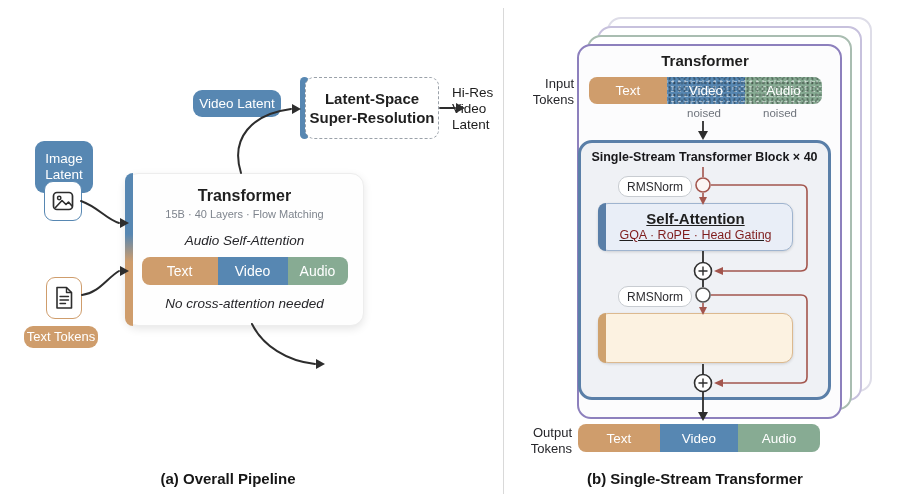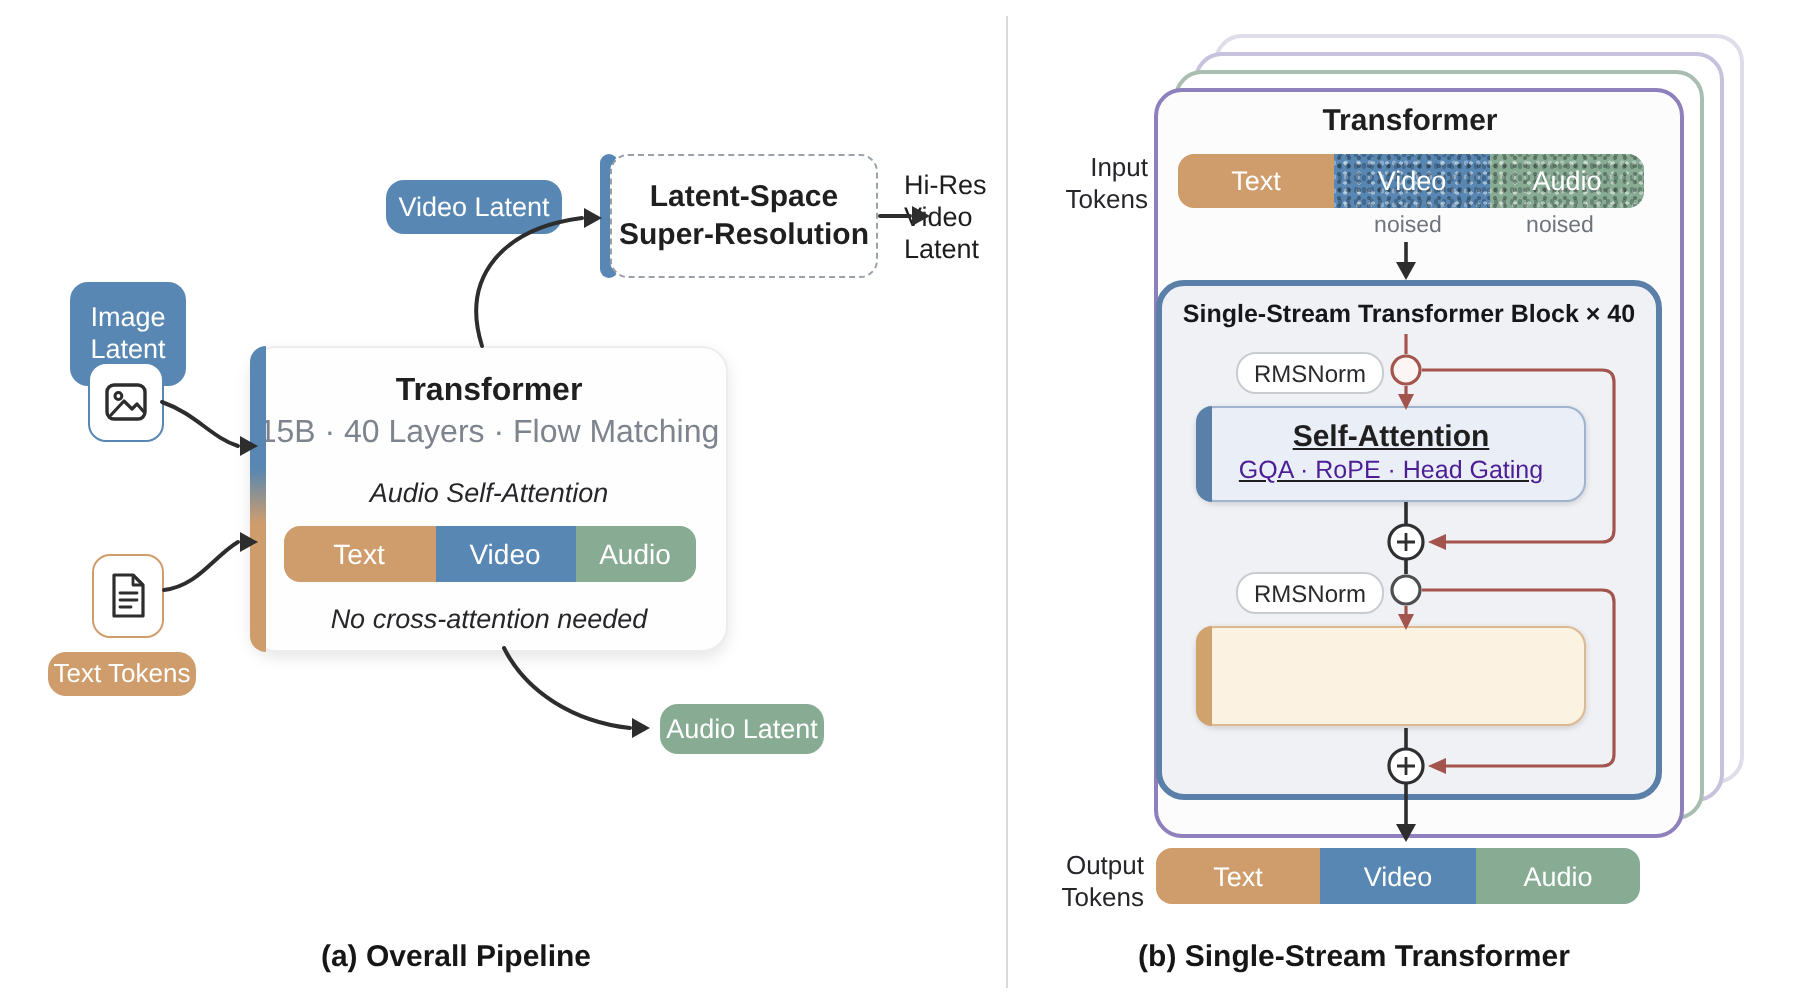--- a/index.html
+++ b/index.html
@@ -15,21 +15,21 @@
   .divider{position:absolute;left:503px;top:8px;width:1px;height:486px;background:#d9d9d9;}
   .caption{position:absolute;font-size:15px;font-weight:700;color:#161616;text-align:center;}
   
   .tbox{position:absolute;left:125px;top:173px;width:237px;height:151px;background:#fefefe;
         border:1px solid #ededed;border-radius:13px;box-shadow:0 3px 8px rgba(0,0,0,.10);
         text-align:center;}
   .tbox .stripe{position:absolute;left:-1px;top:-1px;width:8px;height:153px;
         border-radius:13px 0 0 13px;
         background:linear-gradient(180deg,var(--blue,#5787b2) 0%,var(--blue,#5787b2) 40%,var(--tan,#cf9d6c) 58%,var(--tan,#cf9d6c) 100%);}
   .tbox-title{font-size:16px;font-weight:700;margin-top:13px;}
-  .tbox-sub{font-size:16px;color:#7e848d;margin-top:3px;}
+  .tbox-sub{font-size:11px;color:#7e848d;margin-top:3px;}
   .tbox-note{font-size:13.5px;font-style:italic;color:#26262a;margin-top:13px;}
   .tbox-note2{font-size:13.5px;font-style:italic;color:#26262a;margin-top:11px;}
   .tokenbar{display:flex;width:206px;height:28px;margin:9px auto 0;border-radius:8px;overflow:hidden;}
   .seg{display:flex;align-items:center;justify-content:center;color:#fff;font-size:14px;position:relative;}
   .seg span{position:relative;z-index:1;}
   .seg.tan{background:var(--tan,#cf9d6c);}
   .seg.blue{background:var(--blue,#5787b2);}
   .seg.green{background:var(--green,#87ab93);}
   .speckle::after{content:"";position:absolute;inset:0;
      background-image:
@@ -65,21 +65,21 @@
               font-size:12.5px;font-weight:700;color:#17171a;white-space:nowrap;}
   .rms{position:absolute;width:72px;height:19px;background:#fff;border:1px solid #c8ccd1;
        border-radius:10px;display:flex;align-items:center;justify-content:center;
        font-size:12px;color:#2a2a2e;}
   .sabox{position:absolute;left:598px;top:203px;width:195px;height:48px;background:#e9eef7;
          border:1.5px solid #9fb4cf;border-radius:10px;box-sizing:border-box;text-align:center;
          box-shadow:0 1px 3px rgba(0,0,0,.15);text-decoration:underline;}
   .sabox .lstripe{position:absolute;left:-1.5px;top:-1.5px;width:8px;height:48px;
          border-radius:10px 0 0 10px;background:var(--steel,#5a7fa8);}
   .sabox .t1{font-size:15px;font-weight:700;margin-top:6px;}
-  .sabox .t2{font-size:12.5px;color:#4c1d95;margin-top:1px;}
+  .sabox .t2{font-size:12.5px;color:#7f1d1d;margin-top:1px;}
   .ffbox{position:absolute;left:598px;top:313px;width:195px;height:50px;background:#fcf2e1;
          border:1.5px solid #dcb98f;border-radius:10px;box-sizing:border-box;text-align:center;
          box-shadow:0 1px 3px rgba(0,0,0,.15);}
   .ffbox .lstripe{position:absolute;left:-1.5px;top:-1.5px;width:8px;height:50px;
          border-radius:10px 0 0 10px;background:var(--tanstripe,#cfa26e);}
   .ffbox .t1{font-size:15px;font-weight:700;margin-top:15px;}
   svg.connectors{position:absolute;left:0;top:0;pointer-events:none;}
 </style>
 </head>
 <body>
@@ -136,21 +136,20 @@
       <div>Super-Resolution</div>
     </div>
   </div>
 
   <div class="hires">
     <div>Hi-Res</div>
     <div>Video</div>
     <div>Latent</div>
   </div>
 
-  <div class="pill green" style="left:330px;top:352px;width:82px;height:25px;">Audio Latent</div>
 
   <div class="caption" style="left:108px;top:470px;width:240px;">(a) Overall Pipeline</div>
 
   <div class="divider"></div>
 
   <div class="card b3"></div>
   <div class="card b2"></div>
   <div class="card b1"></div>
   <div class="card main"></div>
 
@@ -202,21 +201,21 @@
       <span>Text</span>
       </div>
     <div class="seg blue" style="width:78px;font-size:13.5px;">
       <span>Video</span>
       </div>
     <div class="seg green" style="width:82px;font-size:13.5px;">
       <span>Audio</span>
       </div>
   </div>
 
-  <div class="caption" style="left:542px;top:470px;width:270px;">(b) Single-Stream Transformer</div>
+  <div class="caption" style="left:560px;top:470px;width:270px;">(b) Single-Stream Transformer</div>
 
   <svg class="connectors" width="900" height="502" viewBox="0 0 900 502">
 
     <g style="stroke:var(--ink,#2d2d2d);" stroke-width="2" fill="none" stroke-linecap="round">
       <path d="M 81 201 C 98 207, 106 219, 119 223"></path>
       <path d="M 82 295 C 99 293, 107 278, 119 271"></path>
       <path d="M 241 173 C 230 138, 252 114, 291 109"></path>
       <path d="M 440 108 L 455 108"></path>
       <path d="M 252 324 C 263 346, 287 361, 315 364"></path>
     </g>

